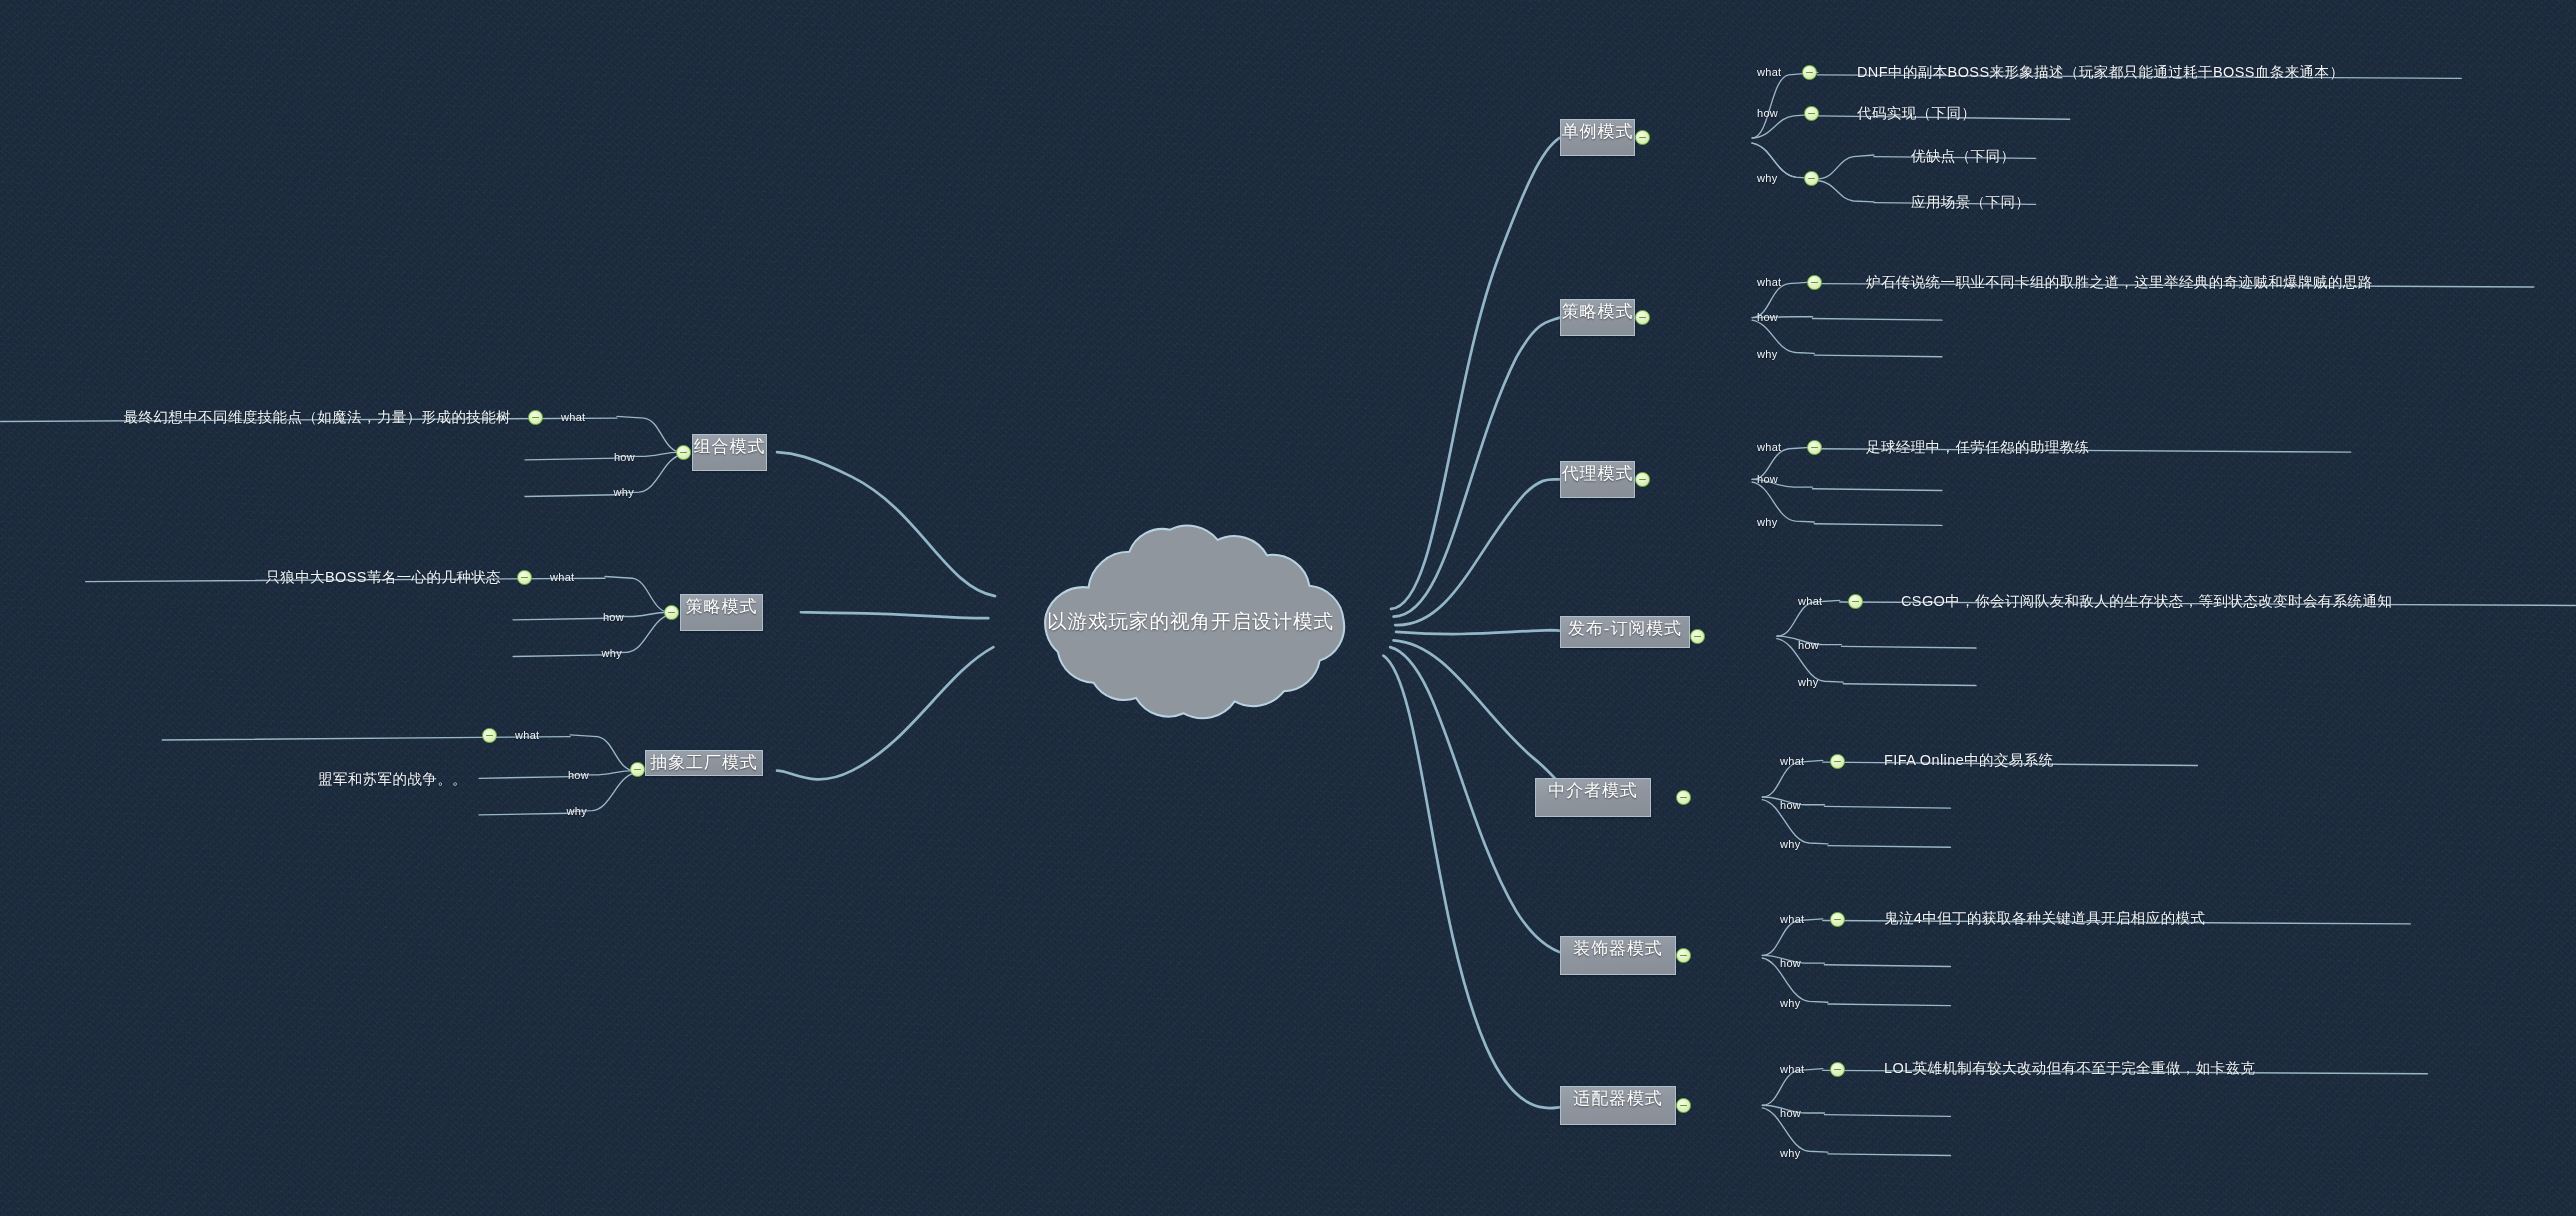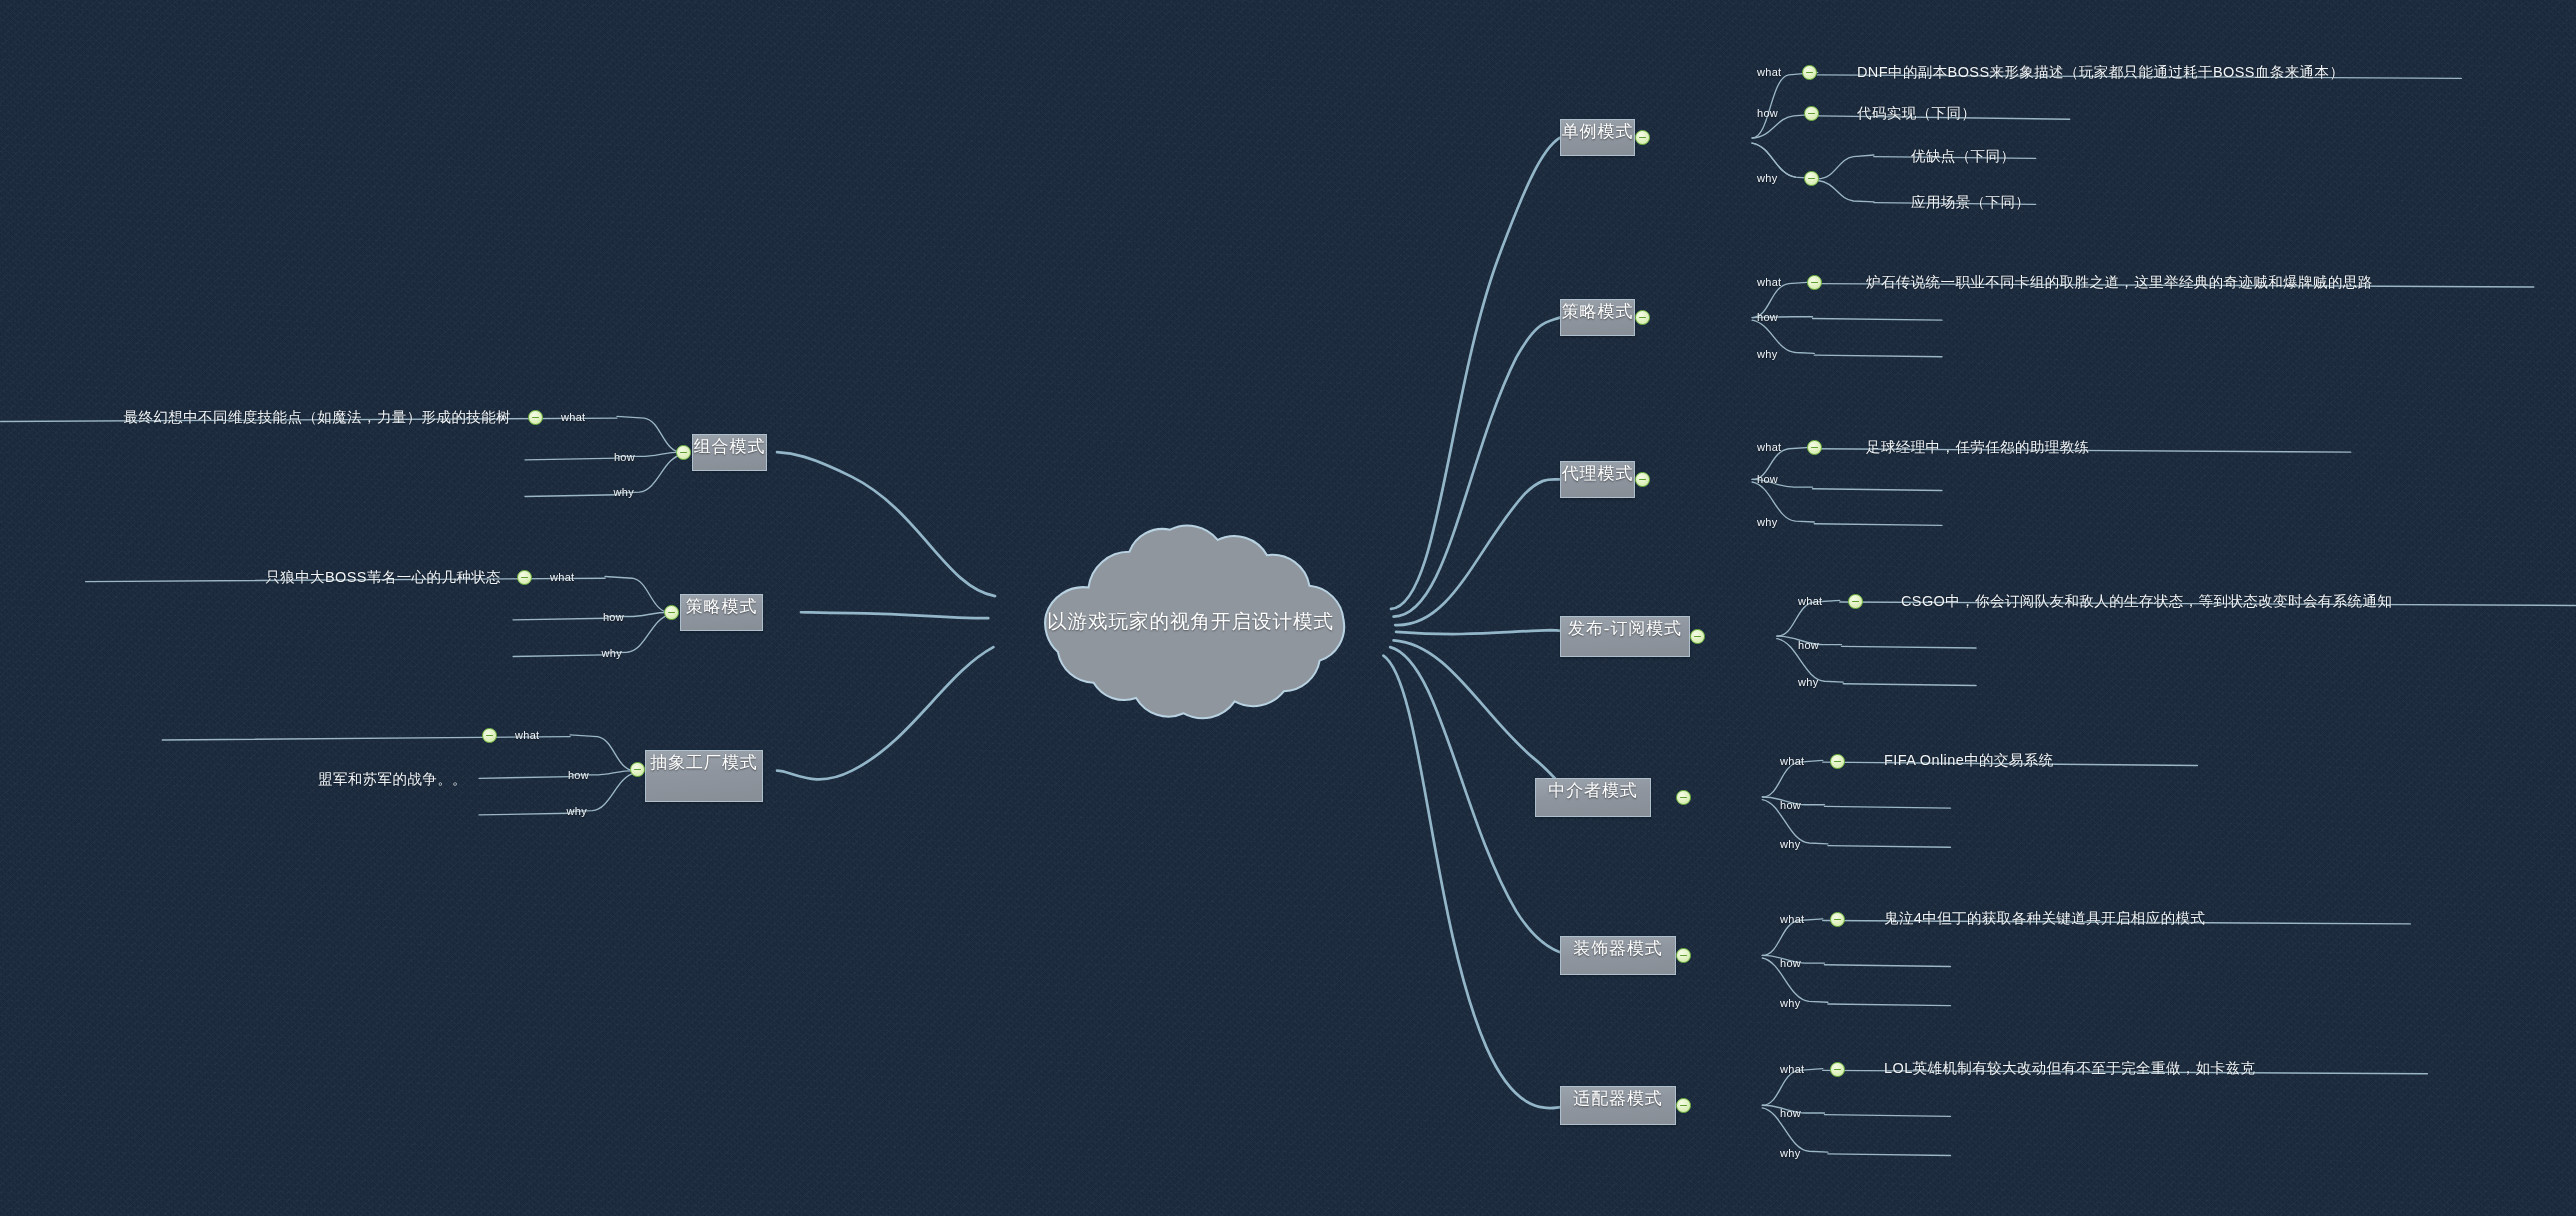--- a/index.html
+++ b/index.html
@@ -215,21 +215,21 @@
   <div class="node-box" style="left:1560px;top:299px;width:75px;height:37px;">
     <span>策略模式</span>
   </div>
   <div class="toggle" style="left:1635px;top:310px;"></div>
 
   <div class="node-box" style="left:1560px;top:461px;width:75px;height:37px;">
     <span>代理模式</span>
   </div>
   <div class="toggle" style="left:1635px;top:472px;"></div>
 
-  <div class="node-box" style="left:1560px;top:616px;width:130px;height:41px;">
+  <div class="node-box" style="left:1560px;top:616px;width:130px;height:32px;">
     <span>发布-订阅模式</span>
   </div>
   <div class="toggle" style="left:1690px;top:629px;"></div>
 
   <div class="node-box" style="left:1535px;top:778px;width:116px;height:39px;">
     <span>中介者模式</span>
   </div>
   <div class="toggle" style="left:1676px;top:790px;"></div>
 
   <div class="node-box" style="left:1560px;top:936px;width:116px;height:39px;">
@@ -245,21 +245,21 @@
   <div class="node-box" style="left:692px;top:434px;width:75px;height:37px;">
     <span>组合模式</span>
   </div>
   <div class="toggle" style="left:676px;top:445px;"></div>
 
   <div class="node-box" style="left:680px;top:594px;width:83px;height:37px;">
     <span>策略模式</span>
   </div>
   <div class="toggle" style="left:664px;top:605px;"></div>
 
-  <div class="node-box" style="left:645px;top:750px;width:118px;height:52px;">
+  <div class="node-box" style="left:645px;top:750px;width:118px;height:26px;">
     <span>抽象工厂模式</span>
   </div>
   <div class="toggle" style="left:630px;top:762px;"></div>
 
   <div class="leaf qw right" style="left:1757px;top:72px;">what</div>
   <div class="toggle" style="left:1802px;top:65px;"></div>
   <div class="leaf cjk right" style="left:1857px;top:72px;">DNF中的副本BOSS来形象描述（玩家都只能通过耗干BOSS血条来通本）</div>
 
   <div class="leaf qw right" style="left:1757px;top:113px;">how</div>
   <div class="toggle" style="left:1804px;top:106px;"></div>

